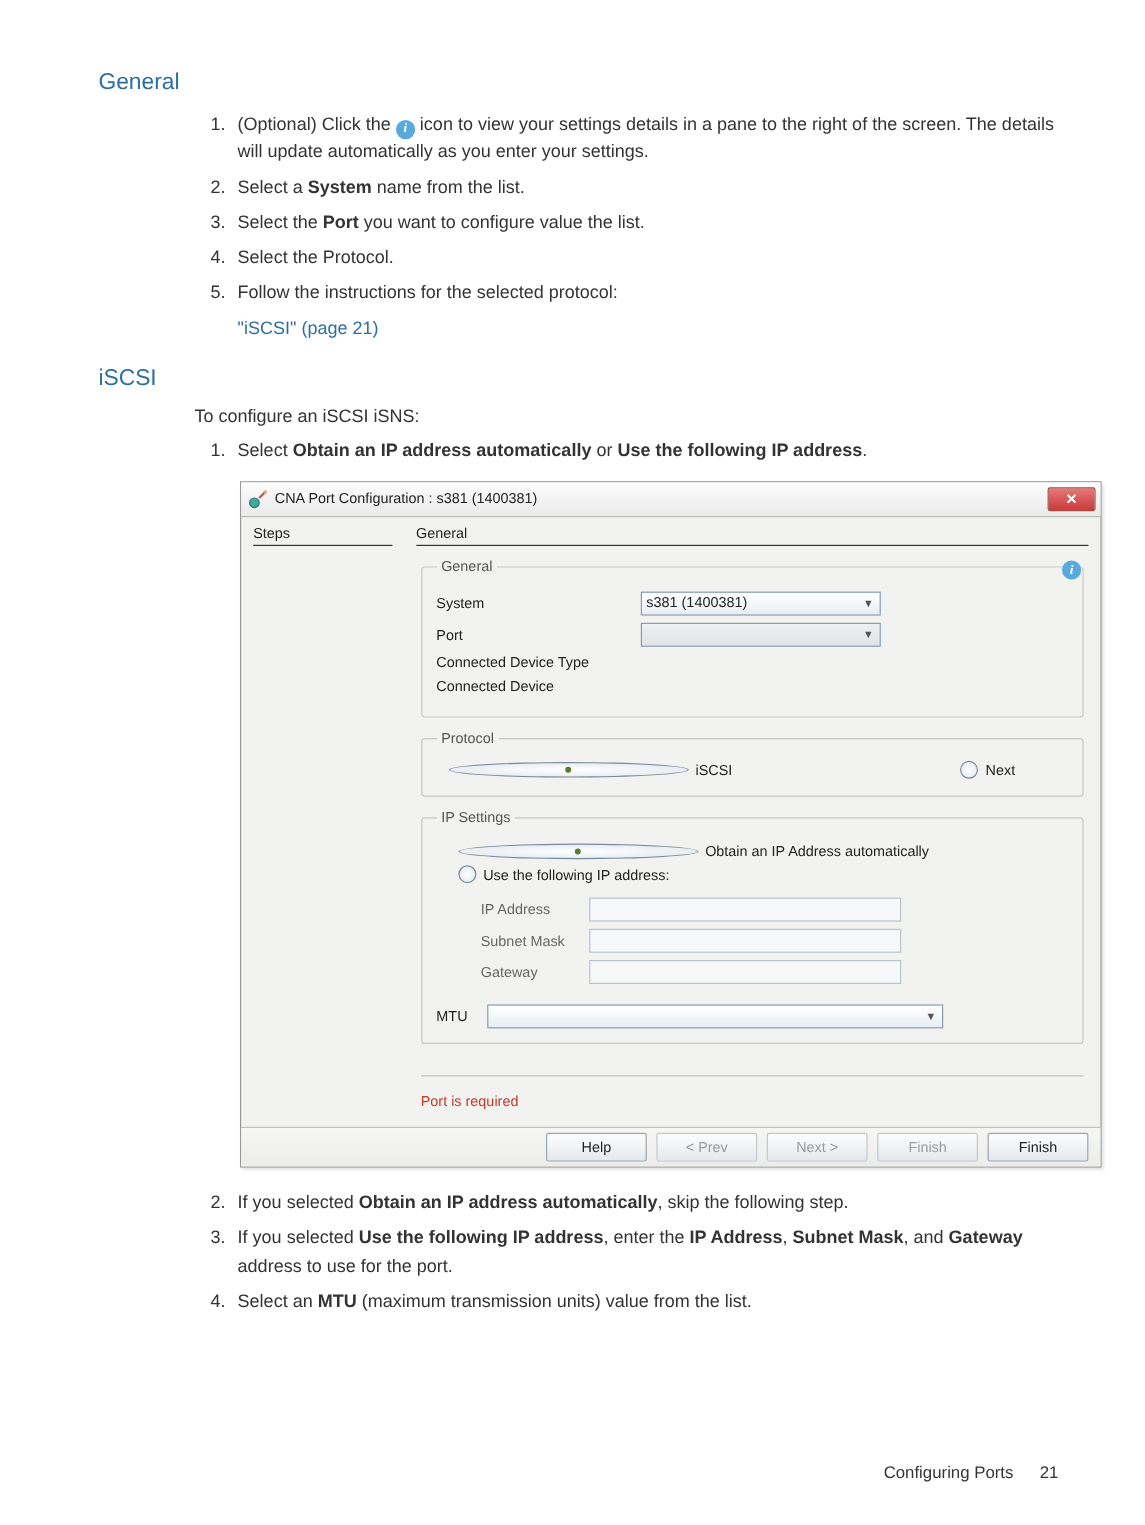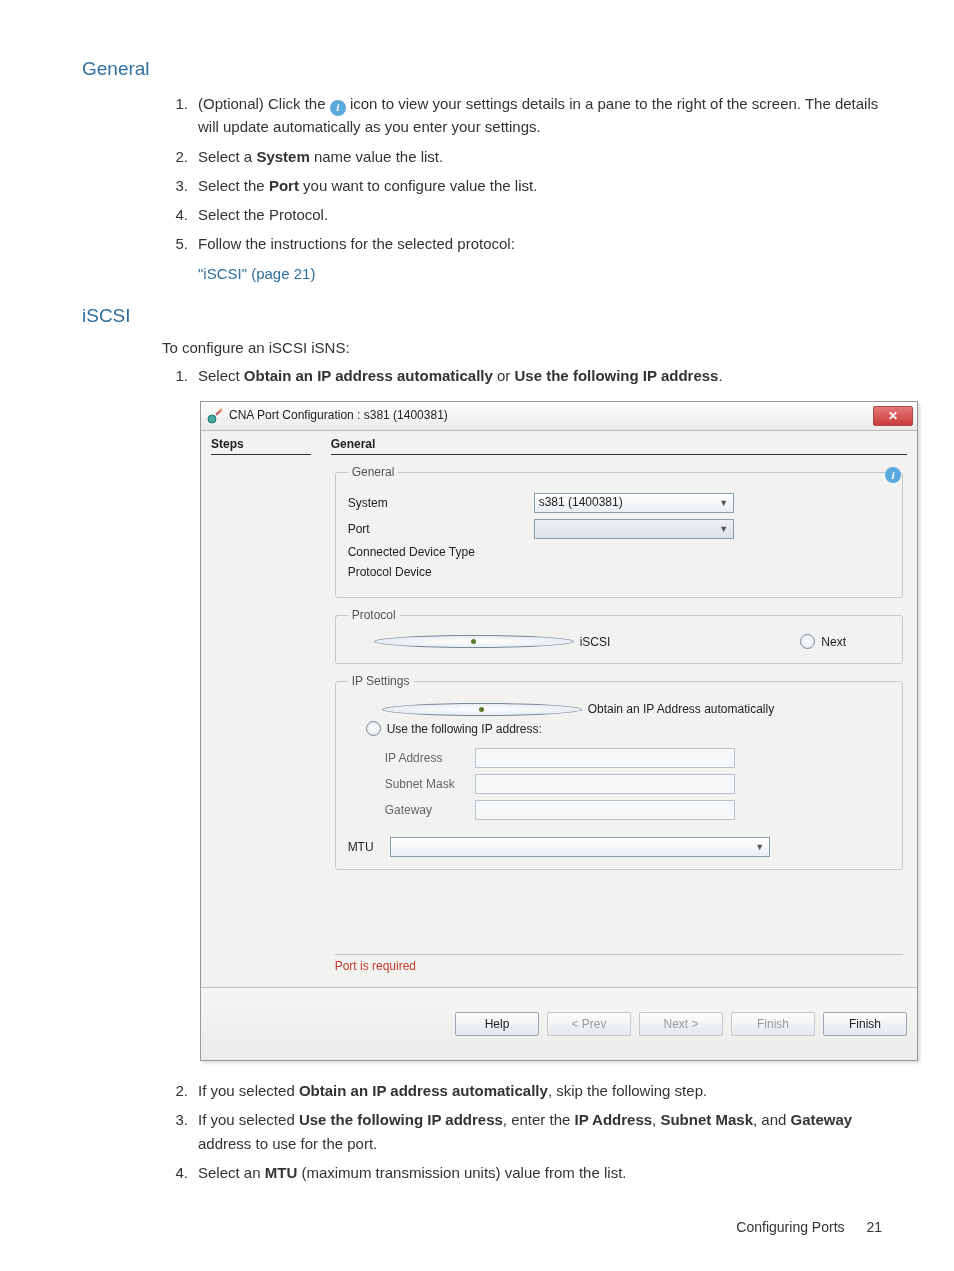--- a/index.html
+++ b/index.html
@@ -17,49 +17,49 @@
   
   .dialog-wrap{margin:14px 0 18px 118px;}
   .dialog{width:716px;border:1px solid #999;background:#f2f2f0;box-shadow:2px 2px 3px rgba(0,0,0,.15);font-family:"Segoe UI",Tahoma,sans-serif;font-size:12px;color:#222;}
   .titlebar{display:flex;align-items:center;justify-content:space-between;height:28px;padding:0 4px 0 6px;background:linear-gradient(#fdfdfd,#eaeaea);border-bottom:1px solid #bbb;}
   .titlebar .tleft{display:flex;align-items:flex-start;gap:6px;}
   .wiz-icon svg{display:block;}
   .closebtn{width:38px;height:18px;border:1px solid #a94a4a;border-radius:2px;background:linear-gradient(#e67878,#c93b3b);color:#fff;display:flex;align-items:center;justify-content:center;cursor:pointer;}
   .closebtn span{font:700 12px/1 Arial;}
   .cols{display:flex;}
   .leftcol{width:180px;padding:6px 10px 6px 10px;box-sizing:border-box;}
-  .leftcol .hdr, .rightcol .hdr{font-weight:700;border-bottom:1px solid #333;padding-bottom:3px;margin-bottom:8px;}
+  .leftcol .hdr, .rightcol .hdr{font-weight:400;border-bottom:1px solid #333;padding-bottom:3px;margin-bottom:8px;}
   .steps-list{list-style:none;padding:0;margin:0;}
   .steps-list li{padding:2px 0;}
   .steps-list li.cur{color:#b00020;font-weight:700;}
   .rightcol{flex:1;padding:6px 10px 4px 10px;box-sizing:border-box;position:relative;}
   .panel{position:relative;padding:2px 4px 10px 4px;}
   fieldset{border:1px solid #c8c8c8;border-radius:3px;margin:0 0 10px 0;padding:8px 12px 12px 12px;}
   legend{padding:0 4px;color:#555;}
   .row{display:flex;align-items:center;margin:6px 0;}
   .row .lbl{width:170px;}
-  .sel{flex:0 0 200px;height:20px;border:1px solid #8a9db0;background:linear-gradient(#fff,#e9eef3);position:relative;box-sizing:border-box;padding:1px 4px;margin-left:16px;}
+  .sel{flex:0 0 200px;height:20px;border:1px solid #8a9db0;background:linear-gradient(#fff,#e9eef3);position:relative;box-sizing:border-box;padding:1px 4px;}
   .sel.small{flex:0 0 200px;}
   .sel .arrow{position:absolute;right:2px;top:2px;width:14px;height:14px;display:flex;align-items:center;justify-content:center;color:#555;font-size:9px;}
   .sel.wide{flex:0 0 380px;margin-left:8px;}
   .radio{display:inline-flex;align-items:center;gap:6px;margin-right:40px;}
   .r-outer{width:13px;height:13px;border:1px solid #7a8a9a;border-radius:50%;background:radial-gradient(#fff,#dfe6ec);display:inline-flex;align-items:center;justify-content:center;}
   .r-outer.sel .r-dot{width:5px;height:5px;border-radius:50%;background:#5b7a30;}
   .protocol-row{display:flex;gap:150px;padding:4px 4px 2px 10px;}
   .ip-sub{margin:6px 0 8px 18px;}
   .ip-radio{display:flex;align-items:center;gap:6px;margin:5px 0;}
   .ip-fields{border:1px solid transparent;margin:4px 0 0 18px;}
   .ip-row{display:flex;align-items:center;margin:6px 0;}
   .ip-row .ilbl{width:90px;color:#666;}
   .tbox{flex:0 0 260px;height:20px;border:1px solid #b8c2cc;background:#f7f8f9;box-sizing:border-box;}
   .mtu-row{display:flex;align-items:center;margin-top:10px;}
   .mtu-row .mlbl{width:34px;}
   .info-right{position:absolute;right:6px;top:4px;}
-  .validation{color:#c0392b;border-top:1px solid #c0c0c0;padding-top:4px;margin-top:84px;}
-  .btnbar{display:flex;justify-content:flex-end;gap:8px;padding:24px 10px;border-top:1px solid #c0c0c0;background:linear-gradient(#f6f6f4,#ececea);}
+  .validation{color:#c0392b;border-top:1px solid #c0c0c0;padding-top:14px;margin-top:26px;}
+  .btnbar{display:flex;justify-content:flex-end;gap:8px;padding:4px 10px;border-top:1px solid #c0c0c0;background:linear-gradient(#f6f6f4,#ececea);}
   .btnbar .spacer{flex:1;}
   .btn{min-width:62px;height:22px;border:1px solid #9aa6b2;border-radius:2px;background:linear-gradient(#fdfdfd,#e4e8ec);display:flex;align-items:center;justify-content:center;padding:0 10px;cursor:pointer;}
   .btn.disabled{color:#9b9b9b;border-color:#c4c9ce;cursor:default;}
   .footer{position:absolute;bottom:36px;right:72px;font-size:14px;color:#333;}
   .footer .pg{margin-left:18px;}
 </style>
 </head>
 <body>
 
 <div class="page">
@@ -71,21 +71,21 @@
       <span class="num">1.</span>
       <span class="body">
         <span>(Optional) Click the </span>
         <span class="info-icon">i</span>
         <span> icon to view your settings details in a pane to the right of the screen. The details will update automatically as you enter your settings.</span>
       </span>
     </li>
     <li>
       <span class="num">2.</span>
       <span class="body">
-        <span>Select a </span><span class="b">System</span><span> name value the list.</span>
+        <span>Select a </span><span class="b">System</span><span> name from the list.</span>
       </span>
     </li>
     <li>
       <span class="num">3.</span>
       <span class="body">
         <span>Select the </span><span class="b">Port</span><span> you want to configure value the list.</span>
       </span>
     </li>
     <li>
       <span class="num">4.</span>
@@ -147,21 +147,21 @@
             <div class="row">
               <span class="lbl">Port</span>
               <div class="sel small" style="background:linear-gradient(#eef0f2,#dfe3e7);">
                     <span class="arrow">▼</span>
                   </div>
             </div>
             <div class="row">
                   <span class="lbl">Connected Device Type</span>
                 </div>
             <div class="row">
-                  <span class="lbl">Protocol Device</span>
+                  <span class="lbl">Connected Device</span>
                 </div>
           </fieldset>
 
           <fieldset>
             <legend>Protocol</legend>
             <div class="protocol-row">
               <label class="radio">
                     <span class="r-outer sel">
                       <span class="r-dot"></span>
                     </span>

